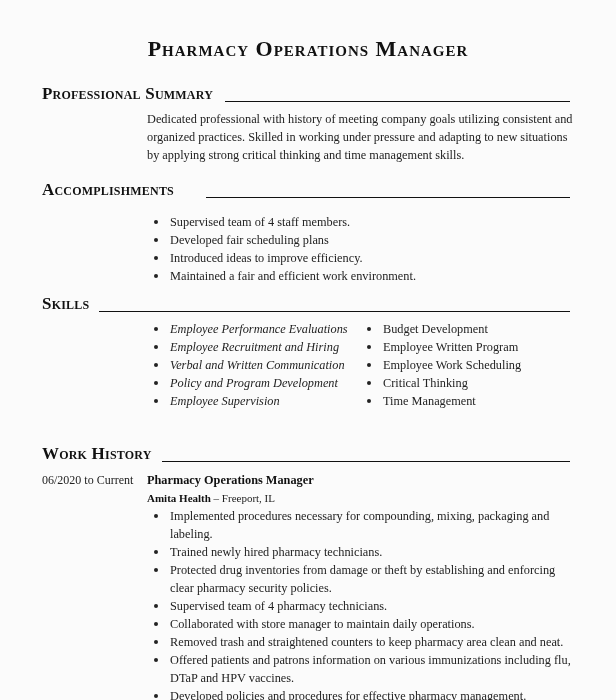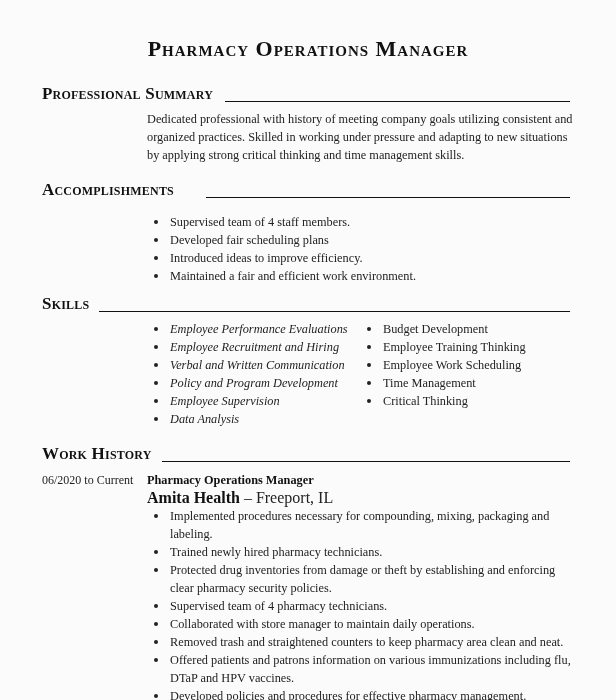--- a/index.html
+++ b/index.html
@@ -46,21 +46,21 @@
     .date {
       position: absolute; left: 42px; top: 471px;
       font-size: 12px; line-height: 18px; color: #222;
     }
     .job-title {
       position: absolute; left: 147px; top: 471px;
       font-size: 12.3px; line-height: 18px; font-weight: bold; color: #111;
     }
     .employer {
       position: absolute; left: 147px; top: 489px;
-      font-size: 16px; line-height: 18px; color: #222;
+      font-size: 11px; line-height: 18px; color: #222;
     }
     .employer b { color: #111; }
   </style>
 </head>
 <body>
 
 <div class="title">Pharmacy Operations Manager</div>
 
 <div class="section-head" style="top:84px;">
   <span class="label">Professional Summary</span>
@@ -82,28 +82,27 @@
 <div class="section-head" style="top:294px;">
   <span class="label">Skills</span>
   <span class="rule"></span>
 </div>
 <ul class="bul" style="left:147px; top:320px; width:215px;font-style:italic;">
   <li>Employee Performance Evaluations</li>
   <li>Employee Recruitment and Hiring</li>
   <li>Verbal and Written Communication</li>
   <li>Policy and Program Development</li>
   <li>Employee Supervision</li>
-  <li>Data Analysis</li>
 </ul>
 <ul class="bul" style="left:360px; top:320px; width:215px;">
   <li>Budget Development</li>
-  <li>Employee Training Thinking</li>
+  <li>Employee Written Program</li>
   <li>Employee Work Scheduling</li>
+  <li>Critical Thinking</li>
   <li>Time Management</li>
-  <li>Critical Thinking</li>
 </ul>
 
 <div class="section-head" style="top:444px;">
   <span class="label">Work History</span>
   <span class="rule"></span>
 </div>
 <div class="date">06/2020 to Current</div>
 <div class="job-title">Pharmacy Operations Manager</div>
 <div class="employer"><b>Amita Health</b><span> – </span><span>Freeport, IL</span></div>
 <ul class="bul" style="left:147px; top:507px; width:430px;">

